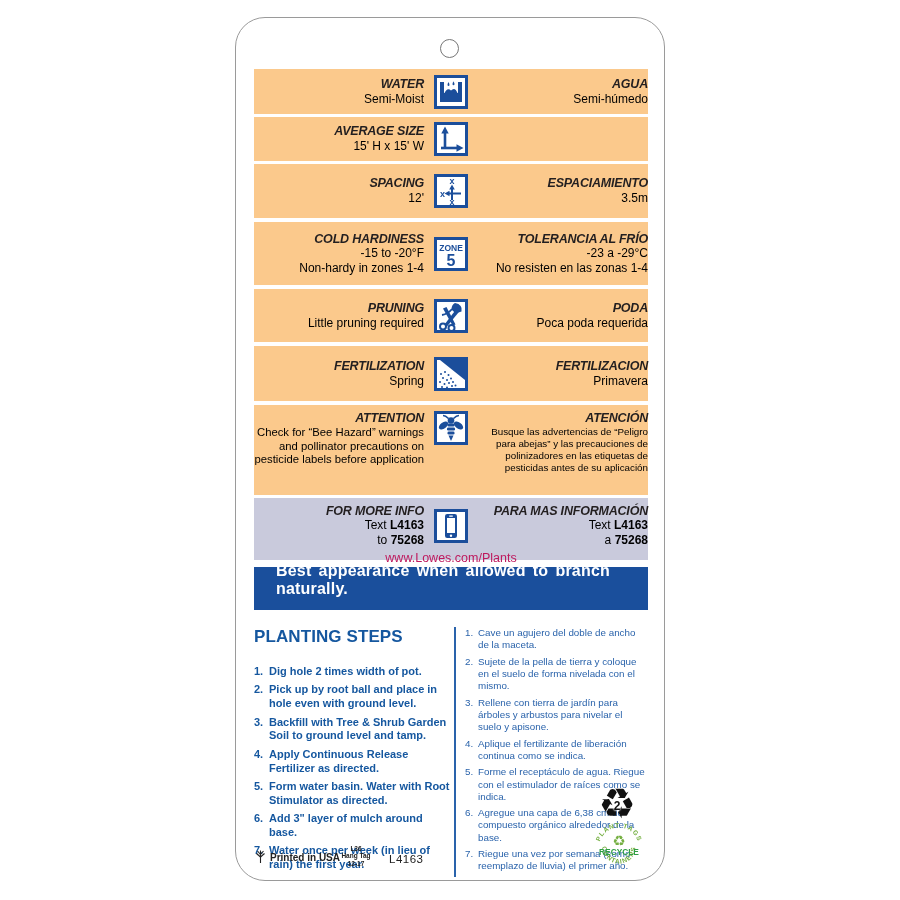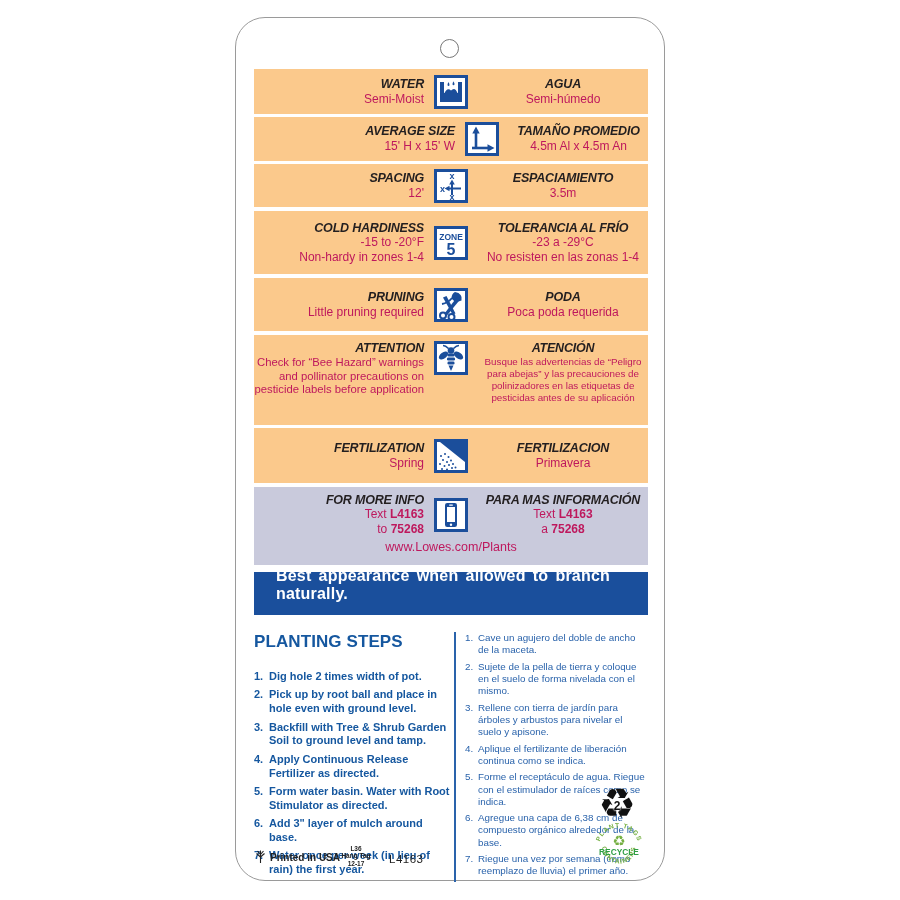--- a/index.html
+++ b/index.html
@@ -8,34 +8,34 @@
   .tag{position:absolute;left:235px;top:17px;width:430px;height:864px;background:#fff;
        border:1.6px solid #9a9a9a;border-radius:30px;box-sizing:border-box;}
   .hole{position:absolute;left:204px;top:21px;width:17px;height:17px;border:1.6px solid #777;
         border-radius:50%;background:#fff;}
   .content{position:absolute;left:18px;top:51px;width:394px;}
   .irow{display:flex;align-items:center;box-sizing:border-box;}
   .orange{background:#FBC98C;}
   .lavender{background:#C9CADC;}
   .irow .en{flex:0 0 170px;text-align:right;padding-right:5px;}
   .irow .icn{flex:0 0 44px;display:flex;justify-content:center;}
-  .irow .es{flex:1;text-align:center;padding-left:5px;}
+  .irow .es{flex:1;text-align:right;padding-left:5px;}
   .hdr{font-weight:bold;font-size:12.5px;color:#231F20;letter-spacing:-0.2px;line-height:1.18;font-style:italic;}
-  .bdy{font-size:12px;color:#be185d;line-height:1.22;}
+  .bdy{font-size:12px;color:#000000;line-height:1.22;}
   .bdy b{font-weight:bold;}
   .sm-en{font-size:11.3px;}
   .sm-es{font-size:9.8px;}
   .r1{height:45px;margin-bottom:3px;}
-  .r2{height:44px;margin-bottom:3px;padding-left:31px;}
-  .r3{height:43px;margin-bottom:4px;}
+  .r2{height:44px;margin-bottom:3px;}
+  .r3{height:54px;margin-bottom:4px;}
   .r4{height:63px;margin-bottom:4px;}
   .r5{height:53px;margin-bottom:4px;}
   .r6{height:55px;margin-bottom:4px;}
   .r7{height:90px;margin-bottom:3px;align-items:flex-start;padding-top:6px;}
-  .r8{height:78px;margin-bottom:7px;display:block;}
+  .r8{height:62px;margin-bottom:7px;display:block;}
   .r8 .irow{height:52px;padding-top:3px;}
   .website{text-align:center;font-size:12.5px;color:#be185d;margin-top:1px;}
   .banner{height:43px;background:#1A4F9C;color:#fff;font-weight:bold;font-size:16px;
           display:flex;align-items:center;padding-left:22px;box-sizing:border-box;
           letter-spacing:0.2px;word-spacing:2.5px;padding-bottom:17px;}
   .ic{display:block;}
   
   .plant{display:flex;margin-top:17px;}
   .col-en{flex:0 0 200px;padding-right:2px;box-sizing:border-box;}
   .col-es{flex:1;border-left:2px solid #2A63AB;padding-left:9px;}
@@ -101,24 +101,20 @@
           <span>
         <svg class="ic" width="34" height="34" viewBox="0 0 34 34">
           <rect x="1.5" y="1.5" width="31" height="31" fill="#fff" stroke="#1B4E9B" stroke-width="3"></rect>
           <line x1="11" y1="26" x2="11" y2="10" stroke="#1B4E9B" stroke-width="2.6"></line>
           <polygon points="11,4.5 7.3,11.5 14.7,11.5" fill="#1B4E9B"></polygon>
           <line x1="7" y1="26" x2="24" y2="26" stroke="#1B4E9B" stroke-width="2.6"></line>
           <polygon points="29.5,26 22.5,22.3 22.5,29.7" fill="#1B4E9B"></polygon>
         </svg>
           </span>
       </div>
-      <div class="es">
-        <div class="hdr">TAMAÑO PROMEDIO</div>
-        <div class="bdy">4.5m Al x 4.5m An</div>
-      </div>
     </div>
 
     <div class="irow orange r3">
       <div class="en">
         <div class="hdr">SPACING</div>
         <div class="bdy">12'</div>
       </div>
       <div class="icn">
           <span>
         <svg class="ic" width="34" height="34" viewBox="0 0 34 34">
@@ -175,47 +171,20 @@
           <circle cx="9" cy="27.5" r="3" fill="none" stroke="#1B4E9B" stroke-width="2"></circle>
           <circle cx="17.5" cy="29" r="3" fill="none" stroke="#1B4E9B" stroke-width="2"></circle>
           <path d="M10.5 25.5 L23.5 8.5 L26.5 11 L13 27.5 Z" fill="#1B4E9B"></path>
           <path d="M18.5 26.5 L9 9.5 L12.5 8 L21.5 25.5 Z" fill="#1B4E9B"></path>
         </svg>
           </span>
       </div>
       <div class="es">
         <div class="hdr">PODA</div>
         <div class="bdy">Poca poda requerida</div>
-      </div>
-    </div>
-
-    <div class="irow orange r7">
-      <div class="en">
-        <div class="hdr">ATTENTION</div>
-        <div class="bdy sm-en">Check for “Bee Hazard” warnings and pollinator precautions on pesticide labels before application</div>
-      </div>
-      <div class="icn">
-          <span>
-        <svg class="ic" width="34" height="34" viewBox="0 0 34 34">
-          <rect x="1.5" y="1.5" width="31" height="31" fill="#fff" stroke="#1B4E9B" stroke-width="3"></rect>
-          <path d="M14.5 7.5 Q11.5 4.5 9 4.5" stroke="#1B4E9B" stroke-width="1.6" fill="none"></path>
-          <path d="M19.5 7.5 Q22.5 4.5 25 4.5" stroke="#1B4E9B" stroke-width="1.6" fill="none"></path>
-          <circle cx="17" cy="9.5" r="3.3" fill="#1B4E9B"></circle>
-          <ellipse cx="9.5" cy="14.5" rx="5.3" ry="3" transform="rotate(-35 9.5 14.5)" fill="#1B4E9B"></ellipse>
-          <ellipse cx="24.5" cy="14.5" rx="5.3" ry="3" transform="rotate(35 24.5 14.5)" fill="#1B4E9B"></ellipse>
-          <rect x="13.5" y="12.5" width="7" height="3" rx="1.3" fill="#1B4E9B"></rect>
-          <rect x="13" y="16.5" width="8" height="3" rx="1.3" fill="#1B4E9B"></rect>
-          <rect x="13.5" y="20.5" width="7" height="3" rx="1.3" fill="#1B4E9B"></rect>
-          <path d="M14.5 24.5 h5 L17 30 Z" fill="#1B4E9B"></path>
-        </svg>
-          </span>
-      </div>
-      <div class="es">
-        <div class="hdr">ATENCIÓN</div>
-        <div class="bdy sm-es">Busque las advertencias de “Peligro para abejas” y las precauciones de polinizadores en las etiquetas de pesticidas antes de su aplicación</div>
       </div>
     </div>
 
     <div class="irow orange r6">
       <div class="en">
         <div class="hdr">FERTILIZATION</div>
         <div class="bdy">Spring</div>
       </div>
       <div class="icn">
           <span>
@@ -237,20 +206,47 @@
                 <circle cx="8" cy="30" r="1"></circle>
             <circle cx="13" cy="30.5" r="1"></circle>
                 <circle cx="21.5" cy="28.5" r="1"></circle>
           </g>
         </svg>
           </span>
       </div>
       <div class="es">
         <div class="hdr">FERTILIZACION</div>
         <div class="bdy">Primavera</div>
+      </div>
+    </div>
+
+    <div class="irow orange r7">
+      <div class="en">
+        <div class="hdr">ATTENTION</div>
+        <div class="bdy sm-en">Check for “Bee Hazard” warnings and pollinator precautions on pesticide labels before application</div>
+      </div>
+      <div class="icn">
+          <span>
+        <svg class="ic" width="34" height="34" viewBox="0 0 34 34">
+          <rect x="1.5" y="1.5" width="31" height="31" fill="#fff" stroke="#1B4E9B" stroke-width="3"></rect>
+          <path d="M14.5 7.5 Q11.5 4.5 9 4.5" stroke="#1B4E9B" stroke-width="1.6" fill="none"></path>
+          <path d="M19.5 7.5 Q22.5 4.5 25 4.5" stroke="#1B4E9B" stroke-width="1.6" fill="none"></path>
+          <circle cx="17" cy="9.5" r="3.3" fill="#1B4E9B"></circle>
+          <ellipse cx="9.5" cy="14.5" rx="5.3" ry="3" transform="rotate(-35 9.5 14.5)" fill="#1B4E9B"></ellipse>
+          <ellipse cx="24.5" cy="14.5" rx="5.3" ry="3" transform="rotate(35 24.5 14.5)" fill="#1B4E9B"></ellipse>
+          <rect x="13.5" y="12.5" width="7" height="3" rx="1.3" fill="#1B4E9B"></rect>
+          <rect x="13" y="16.5" width="8" height="3" rx="1.3" fill="#1B4E9B"></rect>
+          <rect x="13.5" y="20.5" width="7" height="3" rx="1.3" fill="#1B4E9B"></rect>
+          <path d="M14.5 24.5 h5 L17 30 Z" fill="#1B4E9B"></path>
+        </svg>
+          </span>
+      </div>
+      <div class="es">
+        <div class="hdr">ATENCIÓN</div>
+        <div class="bdy sm-es">Busque las advertencias de “Peligro para abejas” y las precauciones de polinizadores en las etiquetas de pesticidas antes de su aplicación</div>
       </div>
     </div>
 
     <div class="lavender r8">
       <div class="irow">
         <div class="en">
           <div class="hdr">FOR MORE INFO</div>
           <div class="bdy"><span>Text </span><b>L4163</b></div>
           <div class="bdy"><span>to </span><b>75268</b></div>
         </div>

